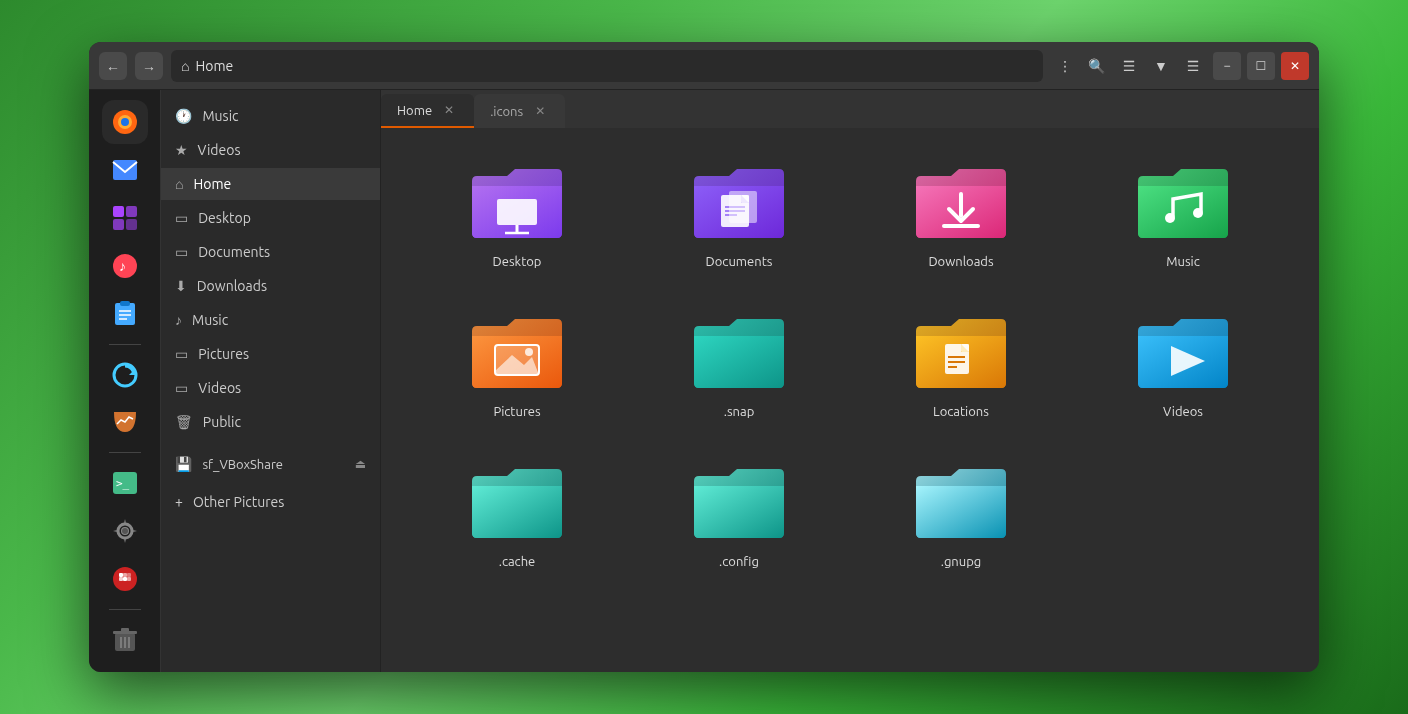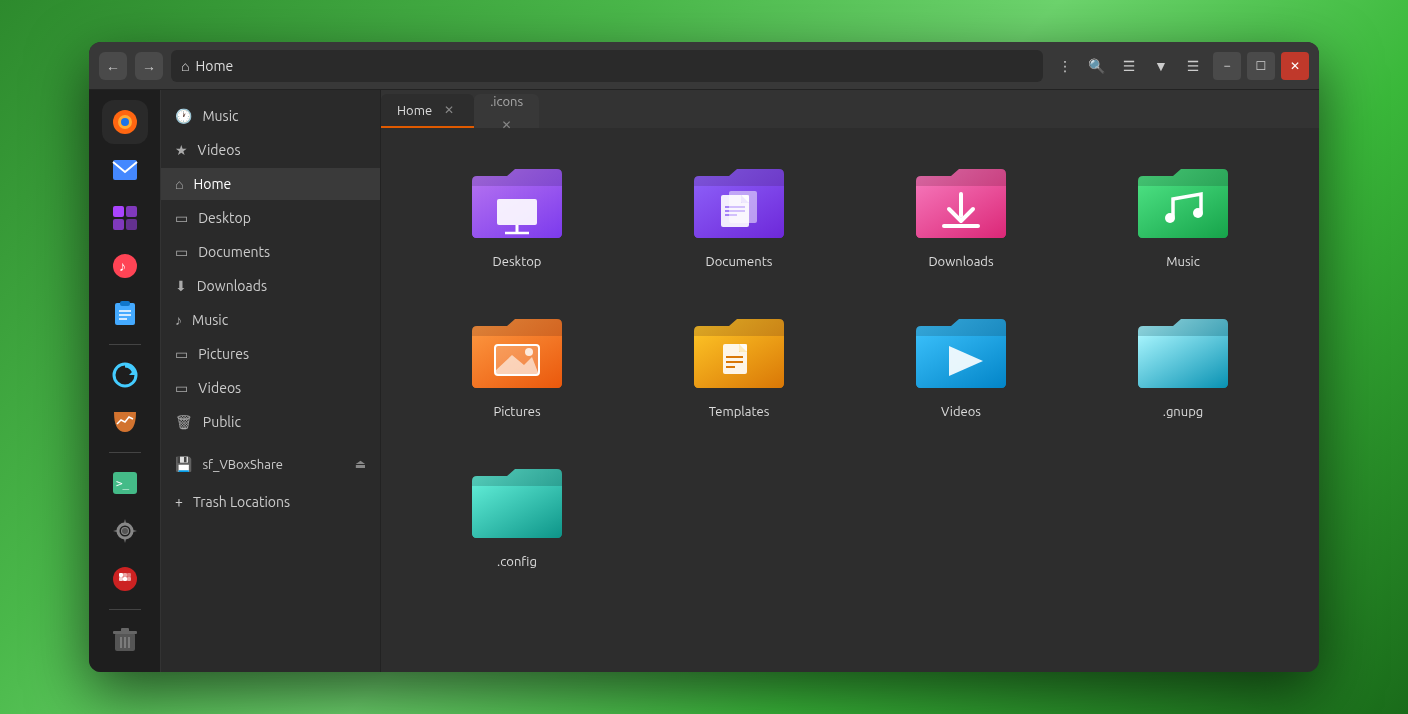--- a/index.html
+++ b/index.html
@@ -190,21 +190,20 @@
       border-radius: 6px 6px 0 0;
       margin-bottom: 0;
     }
     .tab.active {
       background: #2d2d2d;
       border-bottom: 2px solid #e05a00;
     }
     .tab.inactive {
       background: #383838;
       color: #aaa;
-      flex-direction: column;
     }
     .tab-close {
       font-size: 12px;
       color: #888;
       cursor: pointer;
       padding: 2px 4px;
     }
     .file-grid {
       flex: 1;
       overflow-y: auto;
@@ -406,21 +405,21 @@
         <span class="icon">🗑</span>
         <span>Public</span>
       </div>
       <div class="sidebar-item" style="margin-top:8px;">
         <span class="icon">💾</span>
         <span style="font-size:13px;">sf_VBoxShare</span>
         <span class="sidebar-eject">⏏</span>
       </div>
       <div class="sidebar-add" style="margin-top:4px;">
         <span class="icon">+</span>
-        <span>Trash Locations</span>
+        <span>Other Pictures</span>
       </div>
     </div>
 
     <div class="content-area">
 
       <div class="tabs">
         <div class="tab active">
           <span>Home</span>
           <span class="tab-close">✕</span>
         </div>
@@ -529,89 +528,119 @@
               <rect x="28" y="34" width="44" height="30" rx="3" fill="none" stroke="white" stroke-width="2"></rect>
 
               <polyline points="28,60 45,44 57,54 65,46 72,64 28,64" fill="white" opacity="0.6"></polyline>
               <circle cx="62" cy="41" r="4" fill="white" opacity="0.8"></circle>
             </svg>
           </div>
           <span class="folder-label">Pictures</span>
         </div>
 
 
+        <div class="folder-item">
+          <div class="folder-icon">
+            <svg class="folder-svg" viewBox="0 0 100 85">
+              <defs>
+                <linearGradient id="g-snap" x1="0%" y1="0%" x2="100%" y2="100%">
+                  <stop offset="0%" style="stop-color:#2dd4bf"></stop>
+                  <stop offset="100%" style="stop-color:#0d9488"></stop>
+                </linearGradient>
+              </defs>
+              <path d="M5 20 Q5 15 10 15 L40 15 L48 8 L90 8 Q95 8 95 13 L95 72 Q95 77 90 77 L10 77 Q5 77 5 72 Z" fill="url(#g-snap)" opacity="0.85"></path>
+              <path d="M5 25 L95 25 L95 72 Q95 77 90 77 L10 77 Q5 77 5 72 Z" fill="url(#g-snap)"></path>
+            </svg>
+          </div>
+          <span class="folder-label">.snap</span>
+        </div>
 
         <div class="folder-item">
           <div class="folder-icon">
             <svg class="folder-svg" viewBox="0 0 100 85">
               <defs>
                 <linearGradient id="g-tmpl" x1="0%" y1="0%" x2="100%" y2="100%">
                   <stop offset="0%" style="stop-color:#fbbf24"></stop>
                   <stop offset="100%" style="stop-color:#d97706"></stop>
                 </linearGradient>
               </defs>
               <path d="M5 20 Q5 15 10 15 L40 15 L48 8 L90 8 Q95 8 95 13 L95 72 Q95 77 90 77 L10 77 Q5 77 5 72 Z" fill="url(#g-tmpl)" opacity="0.85"></path>
               <path d="M5 25 L95 25 L95 72 Q95 77 90 77 L10 77 Q5 77 5 72 Z" fill="url(#g-tmpl)"></path>
               <rect x="34" y="33" width="24" height="30" rx="2" fill="white" opacity="0.9"></rect>
               <path d="M50 33 L58 41 L50 41 Z" fill="#fbbf24"></path>
               <rect x="50" y="33" width="8" height="8" rx="1" fill="white" opacity="0.7"></rect>
               <line x1="37" y1="46" x2="54" y2="46" stroke="#d97706" stroke-width="2"></line>
               <line x1="37" y1="51" x2="54" y2="51" stroke="#d97706" stroke-width="2"></line>
               <line x1="37" y1="56" x2="46" y2="56" stroke="#d97706" stroke-width="2"></line>
             </svg>
           </div>
-          <span class="folder-label">Templates</span>
+          <span class="folder-label">Locations</span>
         </div>
 
         <div class="folder-item">
           <div class="folder-icon">
             <svg class="folder-svg" viewBox="0 0 100 85">
               <defs>
                 <linearGradient id="g-vid" x1="0%" y1="0%" x2="100%" y2="100%">
                   <stop offset="0%" style="stop-color:#38bdf8"></stop>
                   <stop offset="100%" style="stop-color:#0284c7"></stop>
                 </linearGradient>
               </defs>
               <path d="M5 20 Q5 15 10 15 L40 15 L48 8 L90 8 Q95 8 95 13 L95 72 Q95 77 90 77 L10 77 Q5 77 5 72 Z" fill="url(#g-vid)" opacity="0.85"></path>
               <path d="M5 25 L95 25 L95 72 Q95 77 90 77 L10 77 Q5 77 5 72 Z" fill="url(#g-vid)"></path>
               <polygon points="38,35 38,65 72,50" fill="white" opacity="0.9"></polygon>
             </svg>
           </div>
           <span class="folder-label">Videos</span>
         </div>
 
+        <div class="folder-item">
+          <div class="folder-icon">
+            <svg class="folder-svg" viewBox="0 0 100 85">
+              <defs>
+                <linearGradient id="g-cache" x1="0%" y1="0%" x2="100%" y2="100%">
+                  <stop offset="0%" style="stop-color:#5eead4"></stop>
+                  <stop offset="100%" style="stop-color:#0d9488"></stop>
+                </linearGradient>
+              </defs>
+              <path d="M5 20 Q5 15 10 15 L40 15 L48 8 L90 8 Q95 8 95 13 L95 72 Q95 77 90 77 L10 77 Q5 77 5 72 Z" fill="url(#g-cache)" opacity="0.85"></path>
+              <path d="M5 25 L95 25 L95 72 Q95 77 90 77 L10 77 Q5 77 5 72 Z" fill="url(#g-cache)"></path>
+            </svg>
+          </div>
+          <span class="folder-label">.cache</span>
+        </div>
+
+        <div class="folder-item">
+          <div class="folder-icon">
+            <svg class="folder-svg" viewBox="0 0 100 85">
+              <defs>
+                <linearGradient id="g-cfg" x1="0%" y1="0%" x2="100%" y2="100%">
+                  <stop offset="0%" style="stop-color:#5eead4"></stop>
+                  <stop offset="100%" style="stop-color:#0d9488"></stop>
+                </linearGradient>
+              </defs>
+              <path d="M5 20 Q5 15 10 15 L40 15 L48 8 L90 8 Q95 8 95 13 L95 72 Q95 77 90 77 L10 77 Q5 77 5 72 Z" fill="url(#g-cfg)" opacity="0.85"></path>
+              <path d="M5 25 L95 25 L95 72 Q95 77 90 77 L10 77 Q5 77 5 72 Z" fill="url(#g-cfg)"></path>
+            </svg>
+          </div>
+          <span class="folder-label">.config</span>
+        </div>
 
         <div class="folder-item">
           <div class="folder-icon">
             <svg class="folder-svg" viewBox="0 0 100 85">
               <defs>
                 <linearGradient id="g-gnupg" x1="0%" y1="0%" x2="100%" y2="100%">
                   <stop offset="0%" style="stop-color:#a5f3fc"></stop>
                   <stop offset="100%" style="stop-color:#0891b2"></stop>
                 </linearGradient>
               </defs>
               <path d="M5 20 Q5 15 10 15 L40 15 L48 8 L90 8 Q95 8 95 13 L95 72 Q95 77 90 77 L10 77 Q5 77 5 72 Z" fill="url(#g-gnupg)" opacity="0.85"></path>
               <path d="M5 25 L95 25 L95 72 Q95 77 90 77 L10 77 Q5 77 5 72 Z" fill="url(#g-gnupg)"></path>
             </svg>
           </div>
           <span class="folder-label">.gnupg</span>
         </div>
 
-        <div class="folder-item">
-          <div class="folder-icon">
-            <svg class="folder-svg" viewBox="0 0 100 85">
-              <defs>
-                <linearGradient id="g-cfg" x1="0%" y1="0%" x2="100%" y2="100%">
-                  <stop offset="0%" style="stop-color:#5eead4"></stop>
-                  <stop offset="100%" style="stop-color:#0d9488"></stop>
-                </linearGradient>
-              </defs>
-              <path d="M5 20 Q5 15 10 15 L40 15 L48 8 L90 8 Q95 8 95 13 L95 72 Q95 77 90 77 L10 77 Q5 77 5 72 Z" fill="url(#g-cfg)" opacity="0.85"></path>
-              <path d="M5 25 L95 25 L95 72 Q95 77 90 77 L10 77 Q5 77 5 72 Z" fill="url(#g-cfg)"></path>
-            </svg>
-          </div>
-          <span class="folder-label">.config</span>
-        </div>
-
       </div>
     </div>
   </div>
 </div>
 
 </body></html>

